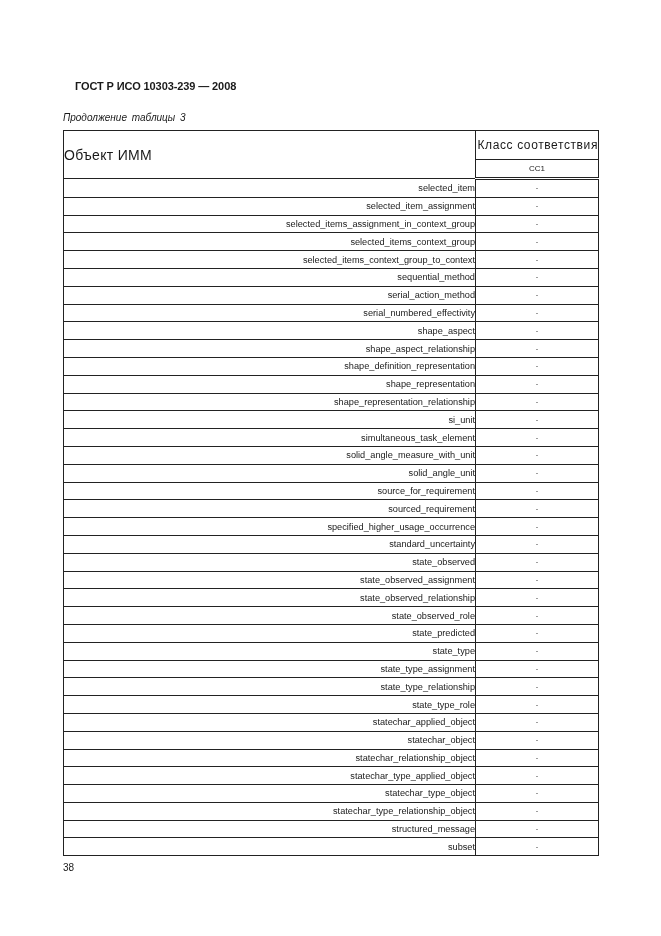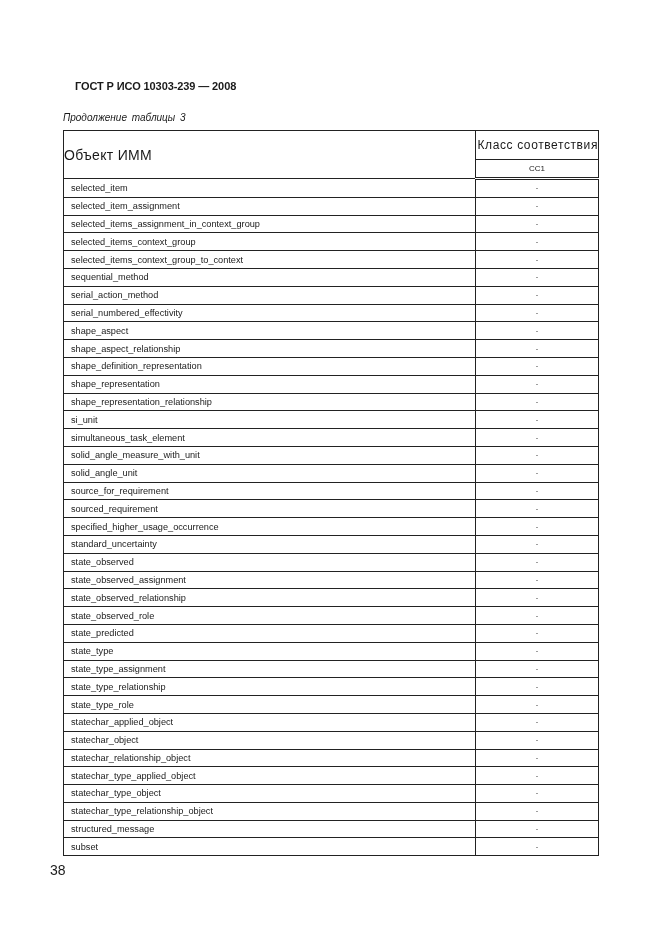--- a/index.html
+++ b/index.html
@@ -9,23 +9,23 @@
   .caption { position: absolute; left: 63px; top: 112px; font-size: 10px; font-style: italic; word-spacing: 2px; }
   table.main { position: absolute; left: 63px; top: 130px; width: 535px; border-collapse: collapse; table-layout: fixed; }
   table.main td, table.main th { border: 1px solid #222; padding: 0; font-weight: normal; }
   col.c1 { width: 412px; }
   col.c2 { width: 123px; }
   th.obj { height: 46px; font-size: 14px; letter-spacing: 0.3px; text-align: left; vertical-align: middle; }
   th.cls { height: 28px; font-size: 12px; letter-spacing: 0.6px; line-height: 11px; text-align: right; vertical-align: middle; }
   th.cc { height: 17px; font-size: 8px; vertical-align: middle; }
   tr.hdr-last th { border-bottom: 3px double #222; }
   tbody td { height: 16.8px; font-size: 9.2px; }
-  tbody td.name { padding-left: 7px; white-space: nowrap; }
+  tbody td.name { padding-left: 7px; white-space: nowrap; text-align: right; }
   tbody td.mark { text-align: center; font-size: 9px; vertical-align: middle; }
-  .page-num { position: absolute; left: 50px; top: 862px; font-size: 14px; }
+  .page-num { position: absolute; left: 63px; top: 862px; font-size: 10px; }
 </style>
 </head>
 <body>
 
 <div class="doc-title">ГОСТ Р ИСО 10303-239 — 2008</div>
 <div class="caption">Продолжение таблицы 3</div>
 
 <table class="main">
   <colgroup>
       <col class="c1">

